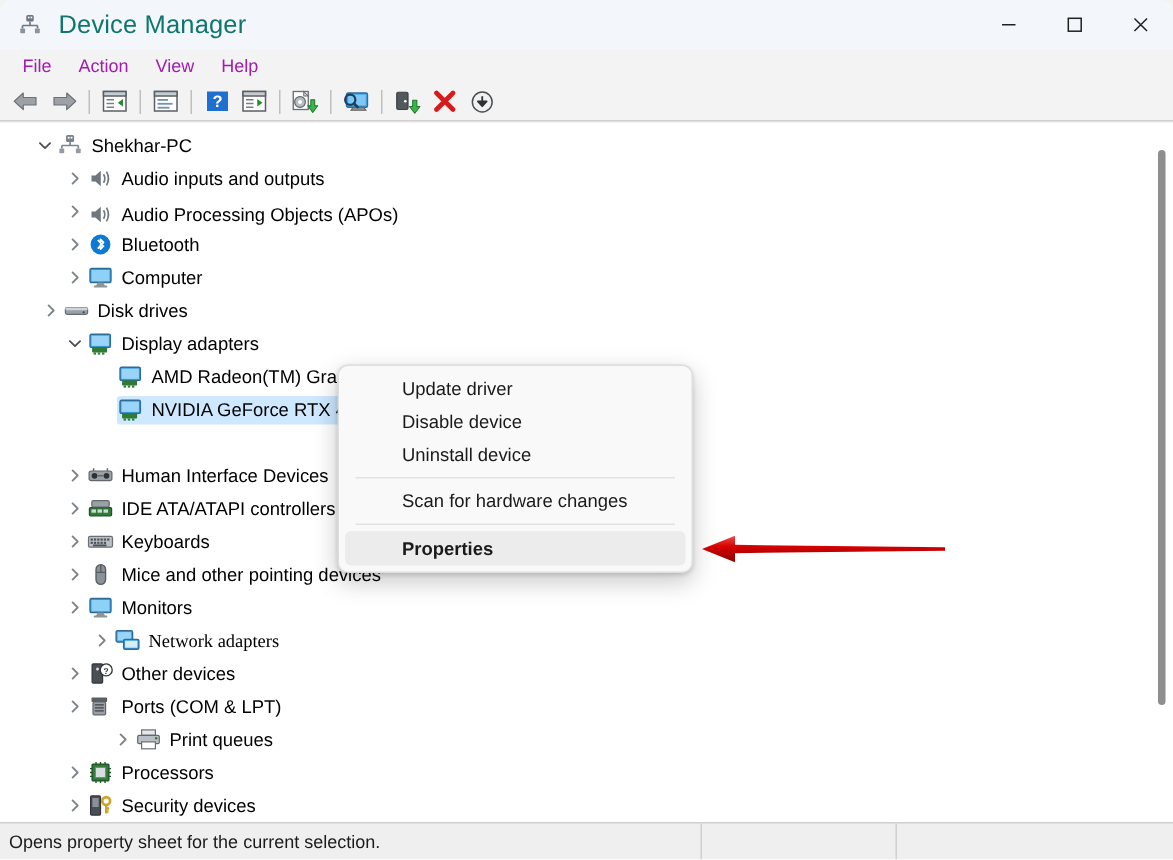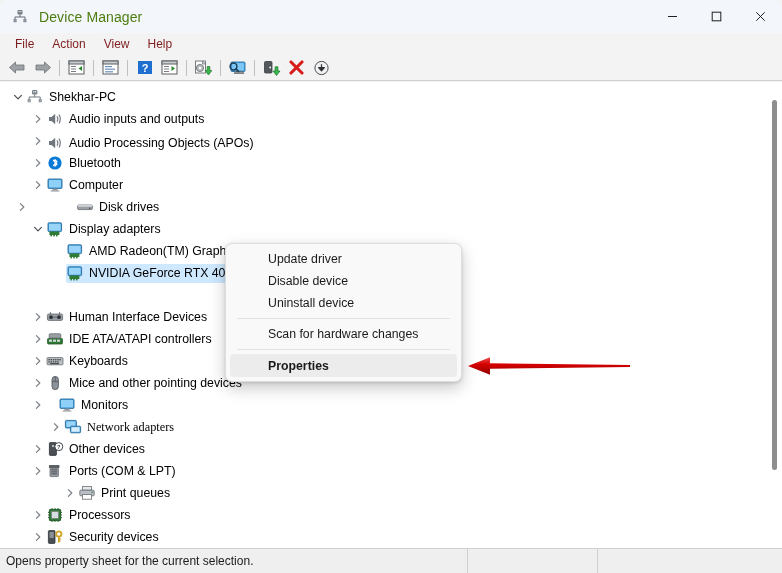--- a/index.html
+++ b/index.html
@@ -31,22 +31,22 @@
     display: flex;
     align-items: center;
   }
   .title-icon {
     margin-left: 11px;
     width: 18px; height: 18px;
     position: relative;
   }
   .title-text {
     margin-left: 10px;
-    font-size: 14px;
-    color: #4d7c0f;
+    font-size: 17px;
+    color: #0f766e;
     letter-spacing: .1px;
   }
   .win-buttons {
     position: absolute;
     right: 0; top: 0;
     height: 33px;
     display: flex;
   }
   .win-btn {
     width: 44px; height: 33px;
@@ -62,21 +62,21 @@
     left: 0; top: 33px;
     width: 782px; height: 22px;
     background: #f3f3f3;
     display: flex;
     align-items: center;
     padding-left: 6px;
     box-sizing: border-box;
   }
   .menu-item {
     font-size: 12px;
-    color: #7f1d1d;
+    color: #a21caf;
     padding: 2px 9px;
     border-radius: 3px;
   }
 
   
   .toolbar {
     position: absolute;
     left: 0; top: 55px;
     width: 782px; height: 26px;
     background: #f3f3f3;
@@ -99,21 +99,21 @@
   
   .treepane {
     position: absolute;
     left: 0; top: 82px;
     width: 782px; height: 466px;
     background: #ffffff;
     overflow: hidden;
   }
   .tree {
     position: absolute;
-    left: 4px; top: 4px;
+    left: 16px; top: 4px;
     width: 760px;
   }
   .row {
     height: 22px;
     display: flex;
     align-items: center;
     position: relative;
     white-space: nowrap;
   }
   .twisty {
@@ -454,21 +454,21 @@
           <span class="sel-wrap">
             <span class="node-icon"><svg width="18" height="16" viewBox="0 0 18 16">
                 <rect x="2" y="2" width="14" height="9.4" rx="1" fill="#3fa0e2" stroke="#2b6c98" stroke-width=".9"></rect>
                 <rect x="3" y="3" width="12" height="7.4" fill="#8ed0f7"></rect>
                 <path d="M6 13.6 H12 L11 11.4 H7 Z" fill="#8d949a"></path>
                 <rect x="4.5" y="13.4" width="9" height="1.2" rx=".4" fill="#8d949a"></rect>
               </svg></span>
             <span class="label">Computer</span>
           </span>
         </div>
-        <div class="row" style="padding-left: 10px; gap: 46px;">
+        <div class="row" style="padding-left: 10px;">
           <span class="twisty">
             <svg width="10" height="10" viewBox="0 0 10 10">
               <path d="M3.4 1.6 L6.8 5 L3.4 8.4" stroke="#7d8287" stroke-width="1.2" fill="none" stroke-linecap="round" stroke-linejoin="round"></path>
             </svg>
           </span>
           <span class="sel-wrap">
             <span class="node-icon"><svg width="18" height="16" viewBox="0 0 18 16">
                 <rect x="1.6" y="6" width="14.8" height="4.6" rx="1.2" fill="#9aa0a6" stroke="#666b70" stroke-width=".8"></rect>
                 <rect x="1.6" y="6" width="14.8" height="1.8" rx=".8" fill="#cfd3d7"></rect>
                 <circle cx="13.8" cy="9.2" r=".7" fill="#3a3f43"></circle>
@@ -606,21 +606,21 @@
           </span>
           <span class="sel-wrap">
             <span class="node-icon"><svg width="18" height="16" viewBox="0 0 18 16">
                 <rect x="6" y="1.4" width="6.4" height="13.2" rx="3.2" fill="#8c9299" stroke="#575c61" stroke-width=".9"></rect>
                 <path d="M9.2 1.6 V6.6" stroke="#575c61" stroke-width=".9"></path>
                 <path d="M6.1 6.6 H12.3" stroke="#575c61" stroke-width=".9"></path>
               </svg></span>
             <span class="label">Mice and other pointing devices</span>
           </span>
         </div>
-        <div class="row" style="padding-left: 26px; gap: 12px;">
+        <div class="row" style="padding-left: 26px;">
           <span class="twisty">
             <svg width="10" height="10" viewBox="0 0 10 10">
               <path d="M3.4 1.6 L6.8 5 L3.4 8.4" stroke="#7d8287" stroke-width="1.2" fill="none" stroke-linecap="round" stroke-linejoin="round"></path>
             </svg>
           </span>
           <span class="sel-wrap">
             <span class="node-icon"><svg width="18" height="16" viewBox="0 0 18 16">
                 <rect x="2" y="2" width="14" height="9.4" rx="1" fill="#3fa0e2" stroke="#2b6c98" stroke-width=".9"></rect>
                 <rect x="3" y="3" width="12" height="7.4" fill="#8ed0f7"></rect>
                 <path d="M6 13.6 H12 L11 11.4 H7 Z" fill="#8d949a"></path>

